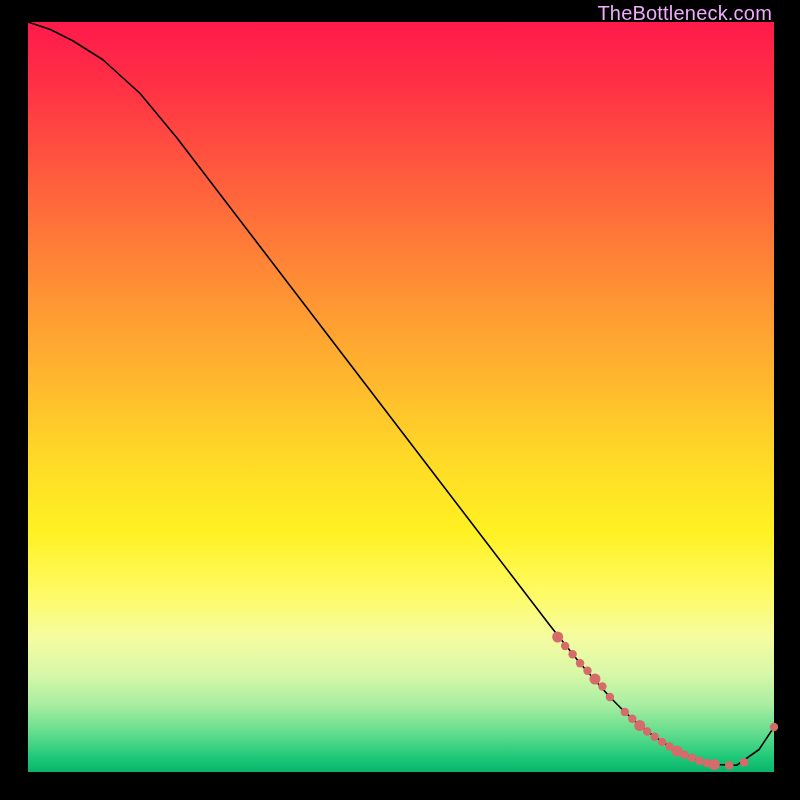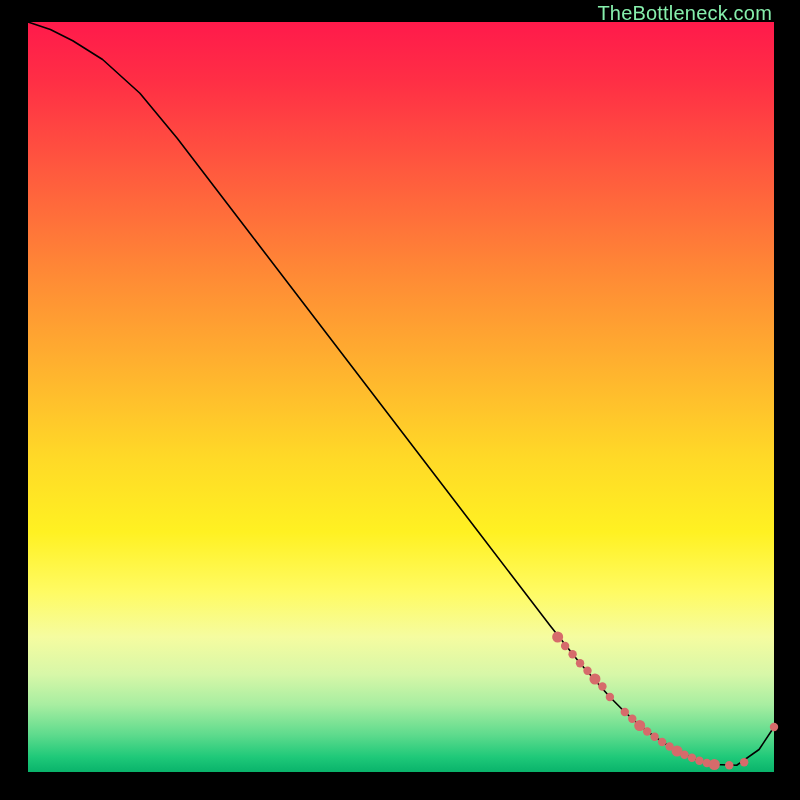--- a/index.html
+++ b/index.html
@@ -40,21 +40,21 @@
       #1fc979 98%,
       #09b36b 100%
     );
   }
   .watermark {
     position: absolute;
     right: 28px;
     top: 2px;
     font-family: Arial, Helvetica, sans-serif;
     font-size: 20px;
-    color: #86efac;
+    color: #f0abfc;
     letter-spacing: 0.2px;
     user-select: none;
   }
   svg.curve {
     position: absolute;
     left: 0;
     top: 0;
     width: 746px;
     height: 750px;
     overflow: visible;

